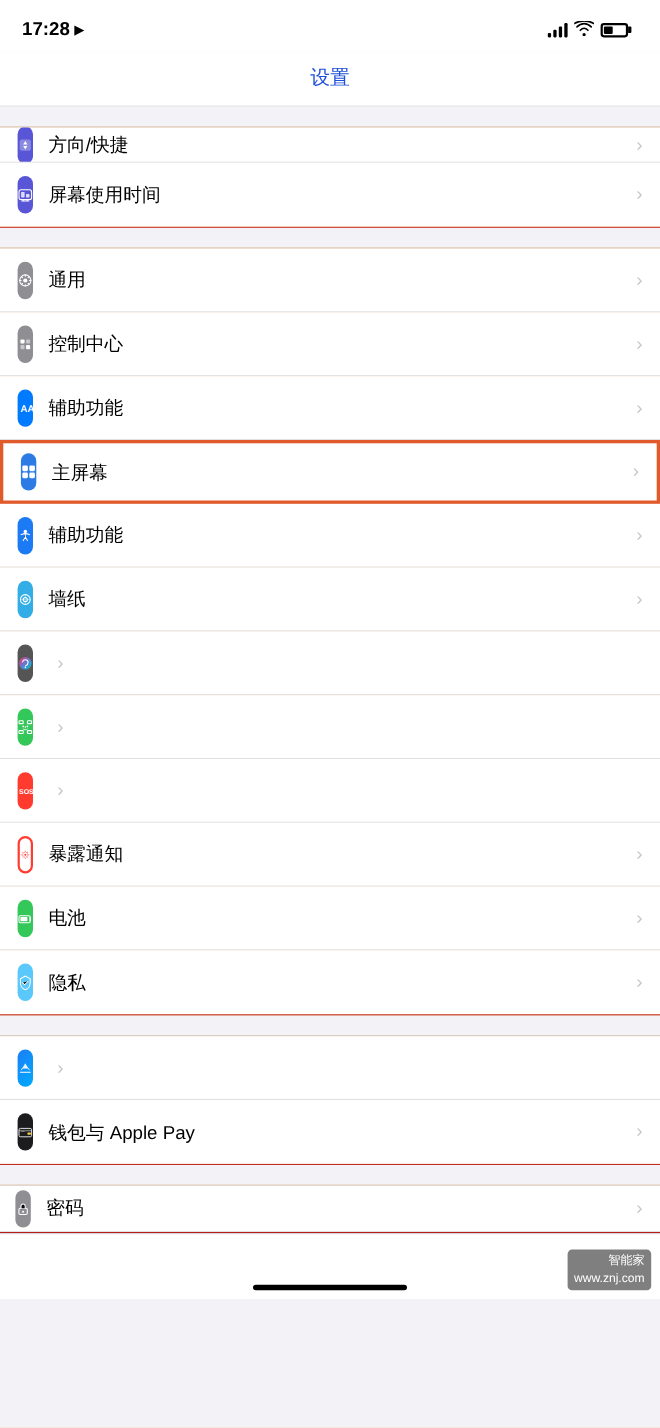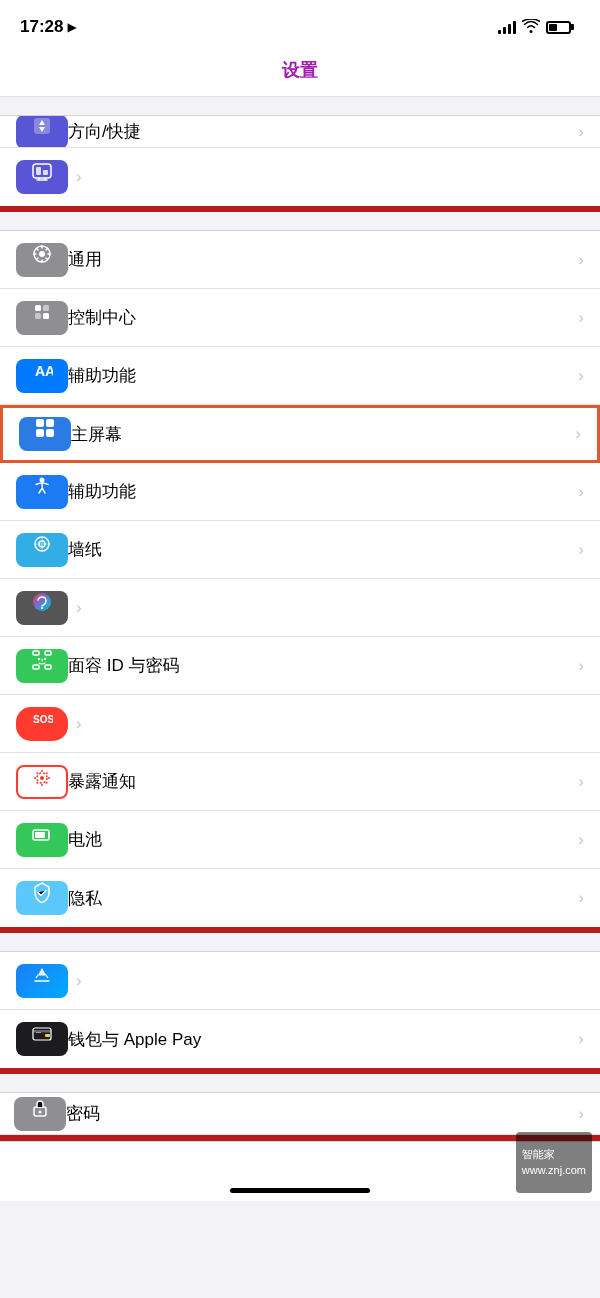--- a/index.html
+++ b/index.html
@@ -76,30 +76,30 @@
 
     
     .page-title-bar {
       background: #fff;
       text-align: center;
       padding: 10px 0 14px;
       border-bottom: 1px solid #e0e0e5;
     }
     .page-title {
       font-size: 18px;
-      font-weight: 700;
-      color: #a21caf;
+      font-weight: 400;
+      color: #1d4ed8;
     }
 
     
     .section {
       margin-top: 18px;
       background: #fdba74;
       border-top: 1px solid #d1d1d6;
-      border-bottom: 6px solid #b91c1c;
+      border-bottom: 1px solid #b91c1c;
     }
 
     .settings-row {
       display: flex;
       align-items: center;
       padding: 0 16px;
       height: 58px;
       background: #fff;
       border-bottom: 1px solid #e0e0e5;
       cursor: pointer;
@@ -108,26 +108,26 @@
     .settings-row:last-child {
       border-bottom: none;
     }
     .settings-row.highlighted {
       border: 3px solid #e05a2b;
       z-index: 10;
       background: #fff;
     }
 
     .row-icon {
-      width: 52px;
+      width: 14px;
       height: 34px;
       border-radius: 8px;
-      margin-right: 0;
-      display: flex;
-      align-items: flex-start;
+      margin-right: 14px;
+      display: flex;
+      align-items: center;
       justify-content: center;
       flex-shrink: 0;
       font-size: 18px;
       color: #fff;
     }
 
     .row-label {
       flex: 1;
       font-size: 17px;
       color: #000;
@@ -144,24 +144,24 @@
     .icon-blue { background: #007aff; }
 
     
     .watermark {
       position: absolute;
       bottom: 8px;
       right: 8px;
       background: rgba(0,0,0,0.5);
       color: #fff;
       font-size: 11px;
-      padding: 15px 6px;
+      padding: 3px 6px;
       border-radius: 4px;
       line-height: 1.4;
-      text-align: left;
+      text-align: right;
     }
 
     
     .home-indicator-area {
       position: relative;
       height: 60px;
       background: #fff;
       display: flex;
       align-items: flex-end;
       justify-content: center;
@@ -244,20 +244,21 @@
 
   <div class="settings-row">
     <div class="row-icon icon-screen-time">
       <svg class="icon-svg" viewBox="0 0 22 22">
         <rect x="2" y="4" width="18" height="14" rx="3" fill="none" stroke="#fff" stroke-width="1.5"></rect>
         <path d="M8 18v2M14 18v2M6 20h10" stroke="#fff" stroke-width="1.5" stroke-linecap="round"></path>
         <rect x="5" y="7" width="5" height="8" rx="1" fill="#fff" opacity="0.8"></rect>
         <rect x="12" y="10" width="5" height="5" rx="1" fill="#fff" opacity="0.8"></rect>
       </svg>
     </div>
+    <span class="row-label">屏幕使用时间</span>
     <span class="row-chevron">›</span>
   </div>
 </div>
 
 <div class="section">
 
   <div class="settings-row">
     <div class="row-icon icon-gray">
       <svg class="icon-svg" viewBox="0 0 22 22">
         <circle cx="11" cy="11" r="8" fill="none" stroke="#fff" stroke-width="1.5"></circle>
@@ -354,21 +355,20 @@
         <rect x="2" y="2" width="6" height="4" rx="1" fill="none" stroke="#fff" stroke-width="1.5"></rect>
         <rect x="14" y="2" width="6" height="4" rx="1" fill="none" stroke="#fff" stroke-width="1.5"></rect>
         <rect x="2" y="16" width="6" height="4" rx="1" fill="none" stroke="#fff" stroke-width="1.5"></rect>
         <rect x="14" y="16" width="6" height="4" rx="1" fill="none" stroke="#fff" stroke-width="1.5"></rect>
         <circle cx="8" cy="10" r="1.2" fill="#fff"></circle>
         <circle cx="14" cy="10" r="1.2" fill="#fff"></circle>
         <path d="M8 14c.8 1.2 5.2 1.2 6 0" stroke="#fff" stroke-width="1.2" fill="none" stroke-linecap="round"></path>
         <path d="M11 10v2" stroke="#fff" stroke-width="1.2" stroke-linecap="round"></path>
       </svg>
     </div>
-    <span class="row-label">面容 ID 与密码</span>
     <span class="row-chevron">›</span>
   </div>
 
   <div class="settings-row">
     <div class="row-icon" style="background:#ff3b30;border-radius:15px;">
       <svg class="icon-svg" viewBox="0 0 22 22">
         <text x="2" y="16" font-size="10" fill="#fff" font-weight="bold">SOS</text>
       </svg>
     </div>
     <span class="row-chevron">›</span>

